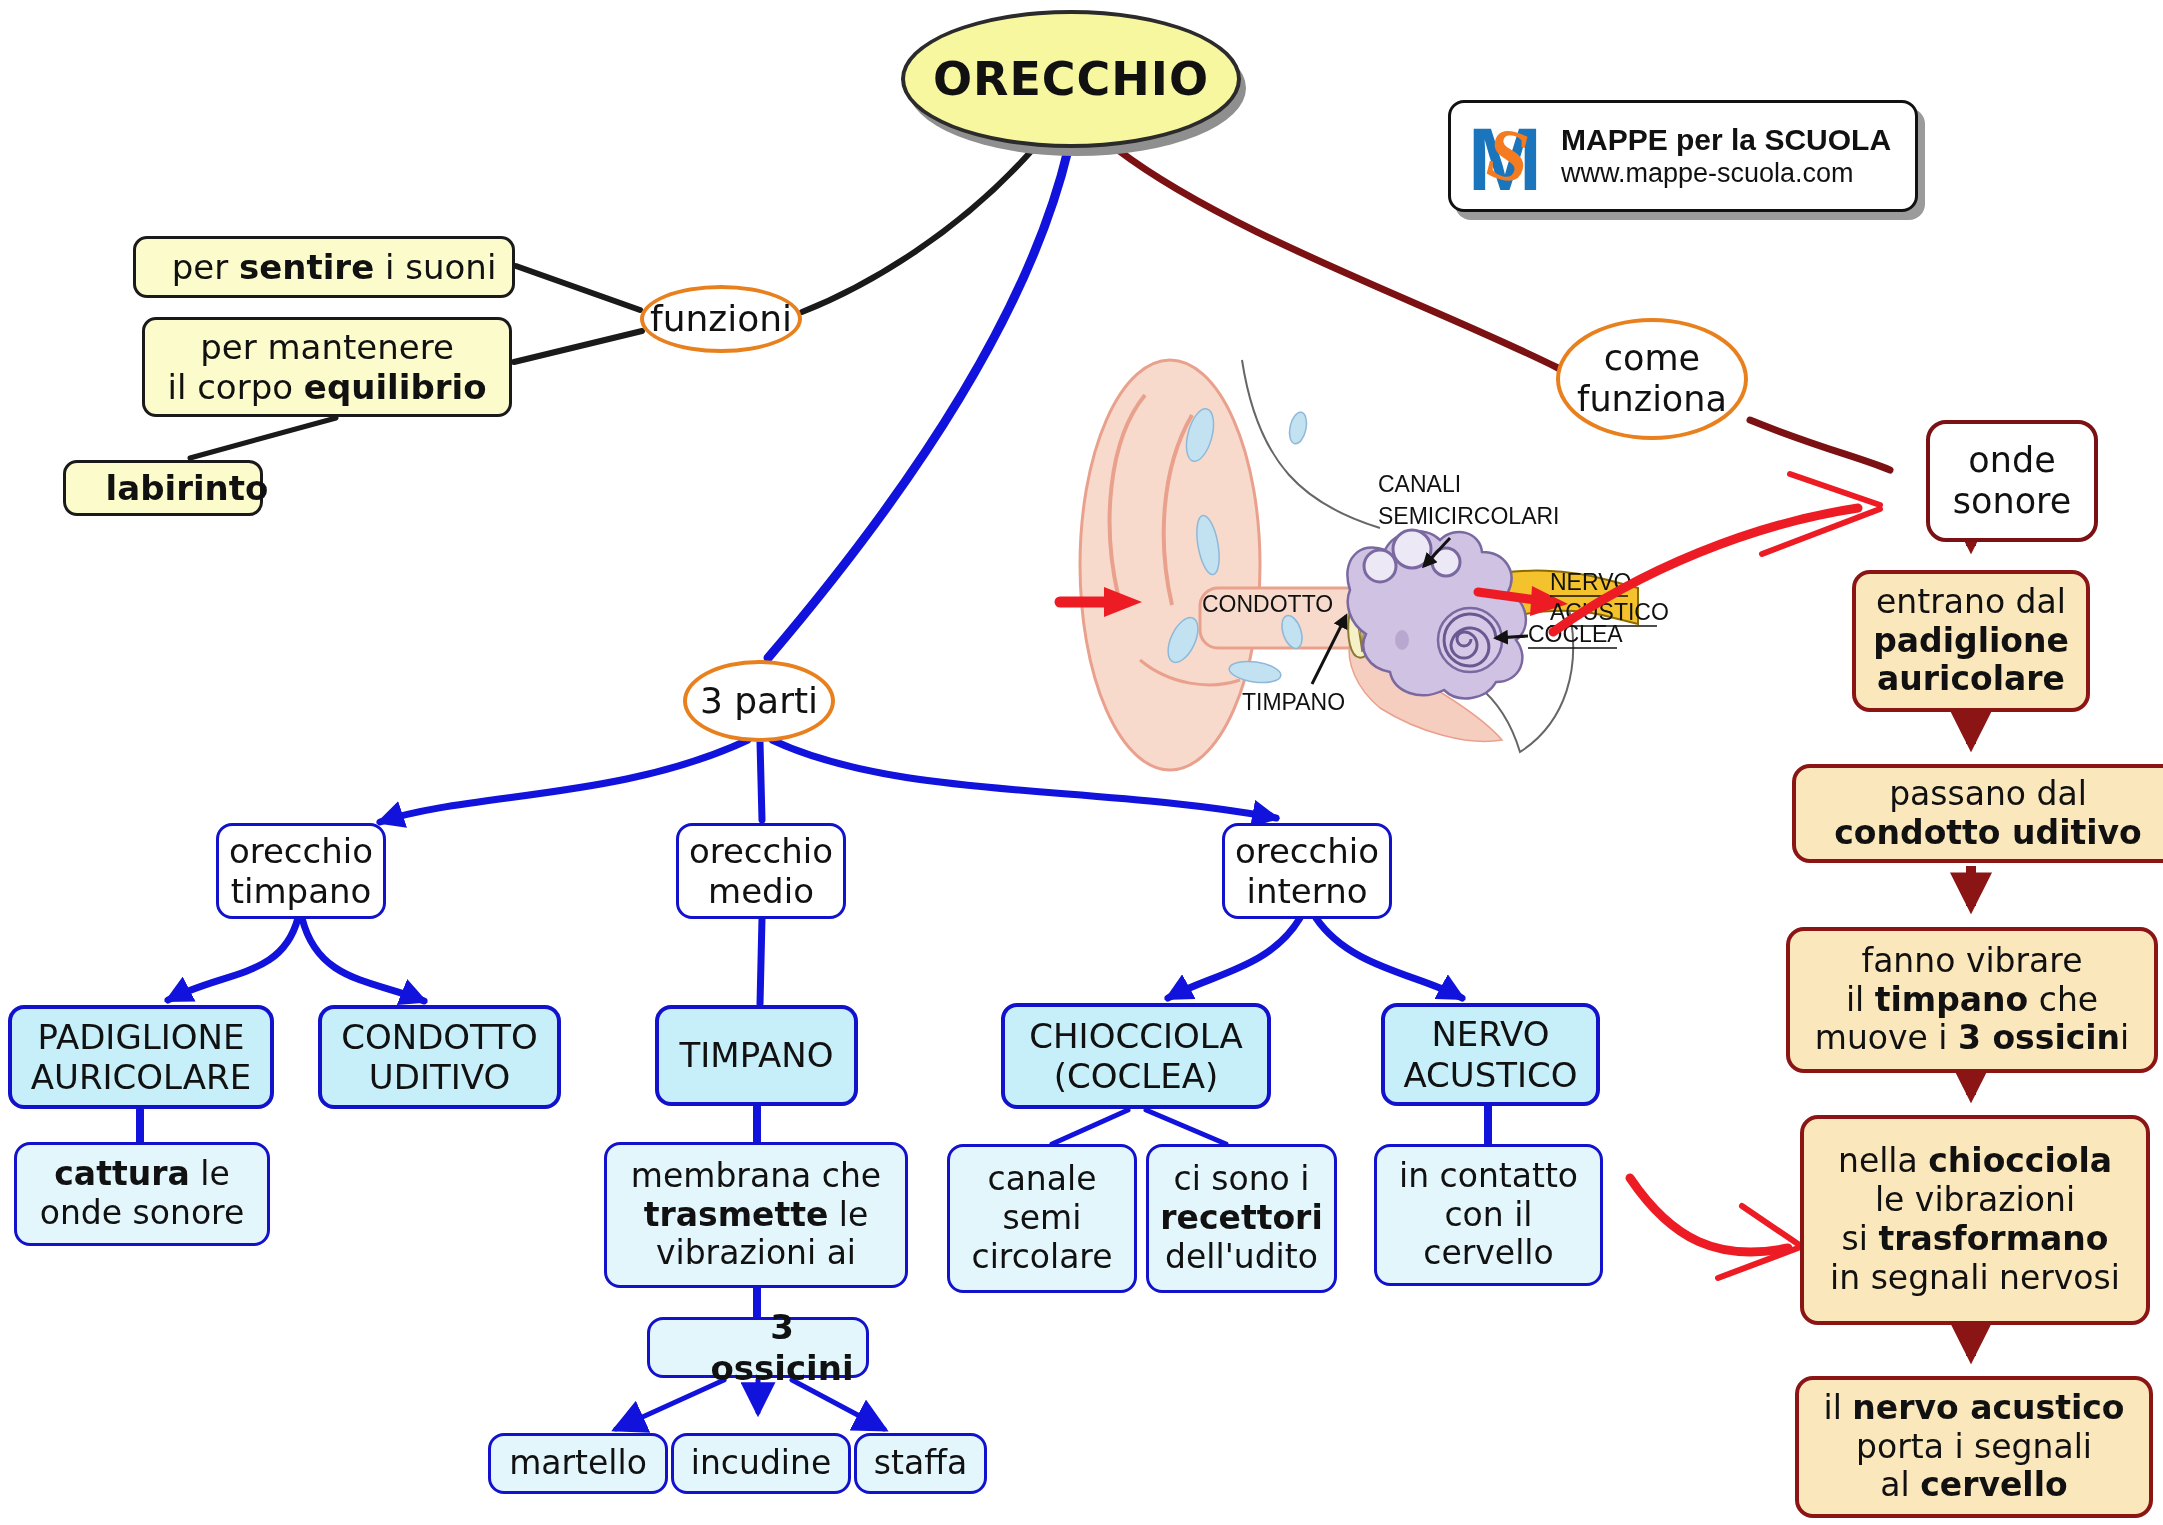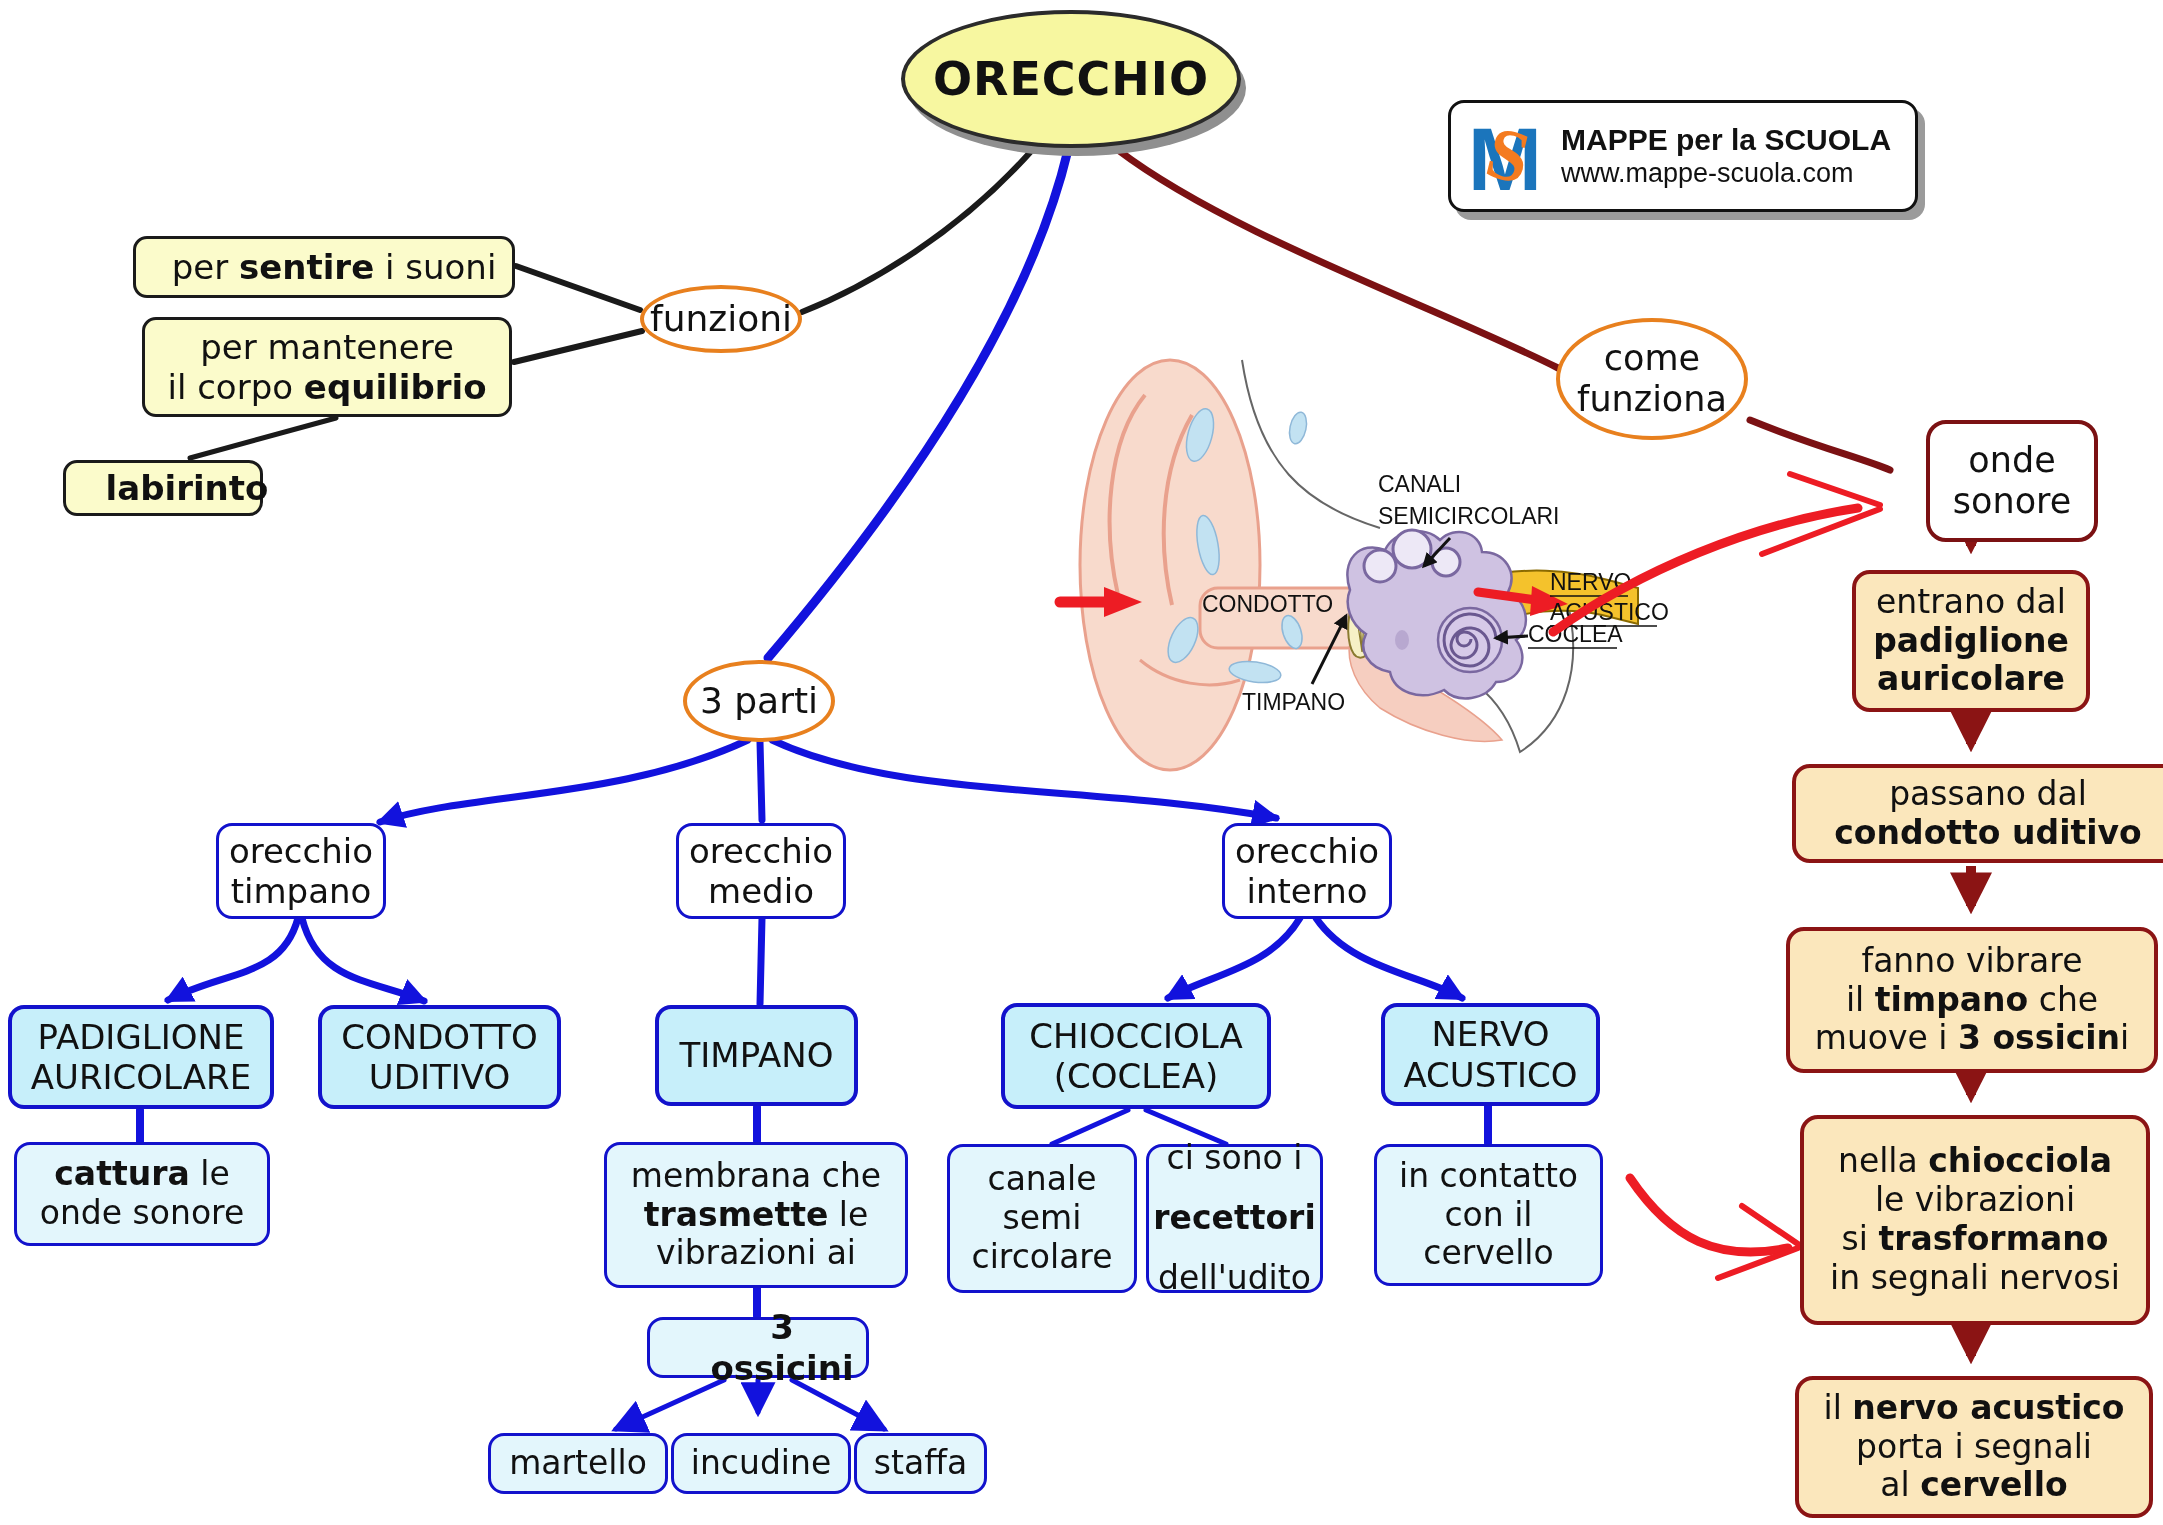--- a/index.html
+++ b/index.html
@@ -293,21 +293,21 @@
   <div class="node cyanlight" style="left:604px;top:1142px;width:304px;height:146px;">
     <div>membrana che</div>
     <div><b>trasmette</b><span> le</span></div>
     <div>vibrazioni ai</div>
   </div>
   <div class="node cyanlight" style="left:947px;top:1144px;width:190px;height:149px;">
     <div>canale</div>
     <div>semi</div>
     <div>circolare</div>
   </div>
-  <div class="node cyanlight" style="left:1146px;top:1144px;width:177px;height:149px;gap:21px;">
+  <div class="node cyanlight" style="left:1146px;top:1144px;width:191px;height:149px;">
     <div>ci sono i</div>
     <b>recettori</b>
     <div>dell'udito</div>
   </div>
   <div class="node cyanlight" style="left:1374px;top:1144px;width:229px;height:142px;">
     <div>in contatto</div>
     <div>con il</div>
     <div>cervello</div>
   </div>
 

